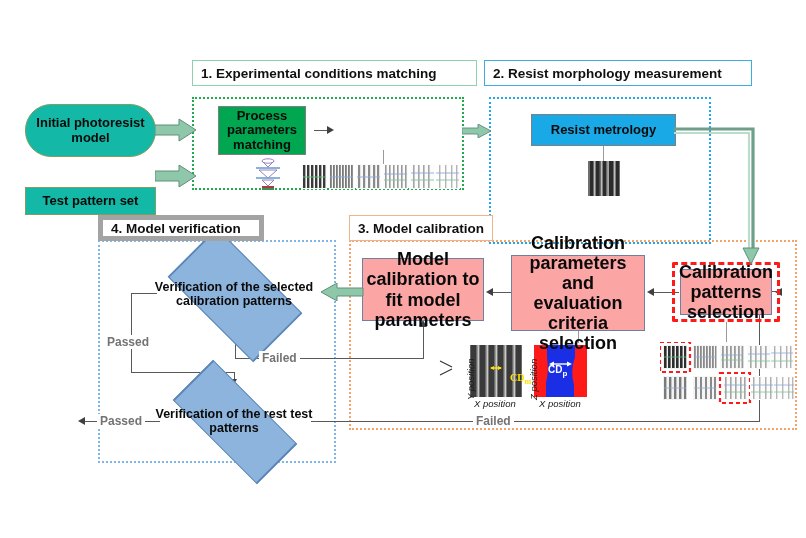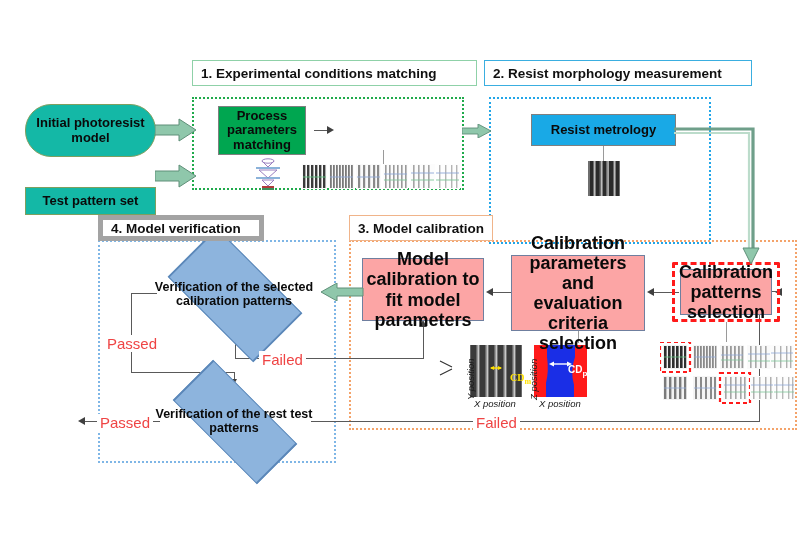--- a/index.html
+++ b/index.html
@@ -77,21 +77,21 @@
   .lnh{height:1.4px;}
   .lnv{width:1.4px;}
   .arrowhead{position:absolute;width:0;height:0;z-index:3;}
   .ah-right{border-top:4.5px solid transparent;border-bottom:4.5px solid transparent;border-left:7px solid #404040;}
   .ah-left{border-top:4.5px solid transparent;border-bottom:4.5px solid transparent;border-right:7px solid #404040;}
   .ah-down{border-left:4.5px solid transparent;border-right:4.5px solid transparent;border-top:7px solid #404040;}
   .ah-up{border-left:4.5px solid transparent;border-right:4.5px solid transparent;border-bottom:7px solid #404040;}
 
   
   .fat-arrow{position:absolute;z-index:6;}
-  .fat-label{position:absolute;font-weight:normal;font-size:15px;color:#ef4444;background:#fff;
+  .fat-label{position:absolute;font-weight:bold;font-size:12px;color:#737373;background:#fff;
     padding:0 3px;z-index:7;white-space:nowrap;}
 
   
   .thumb{position:absolute;z-index:4;}
   .sem-strip{position:absolute;z-index:4;}
   .axis-lbl{position:absolute;font-size:9.5px;font-style:italic;color:#1a1a1a;z-index:6;white-space:nowrap;}
   .axis-lbl-v{transform-origin:left top;}
   .cd-lbl{position:absolute;font-size:10px;font-weight:bold;z-index:7;}
   .imgbox{position:absolute;z-index:4;border:0;}
   .patgrid{position:absolute;z-index:4;}
@@ -335,21 +335,21 @@
     <svg width="53" height="52" viewBox="0 0 53 52">
       <rect x="0" y="0" width="53" height="52" fill="#ff1a1a"></rect>
       <path d="M13 0 L13 12 Q15 26 12 38 L12 52 L40 52 L40 40 Q36 26 41 12 L41 0 Z" fill="#1a2ee6"></path>
       <g stroke="#ffffff" stroke-width="1.4" fill="none">
         <line x1="17" y1="19" x2="36" y2="19"></line>
         <polygon points="15,19 20,16.5 20,21.5" fill="#ffffff" stroke="none"></polygon>
         <polygon points="38,19 33,16.5 33,21.5" fill="#ffffff" stroke="none"></polygon>
       </g>
     </svg>
   </div>
-  <div class="cd-lbl" style="left:568px;top:364px;color:#ffffff;text-align:right;">
+  <div class="cd-lbl" style="left:548px;top:364px;color:#ffffff;text-align:right;">
     <span>CD</span><sub style="font-size:8px;">p</sub>
   </div>
   <div class="axis-lbl" style="left:539px;top:398px;">X position</div>
 
   <div class="patgrid" style="left:660px;top:342px;width:135px;height:62px;">
     <svg width="135" height="62" viewBox="0 0 135 62">
 
       <g transform="translate(3,3)">
         <rect x="0" y="0" width="24" height="24" fill="#f2f2f2"></rect>
         <g fill="#2e2e2e">

